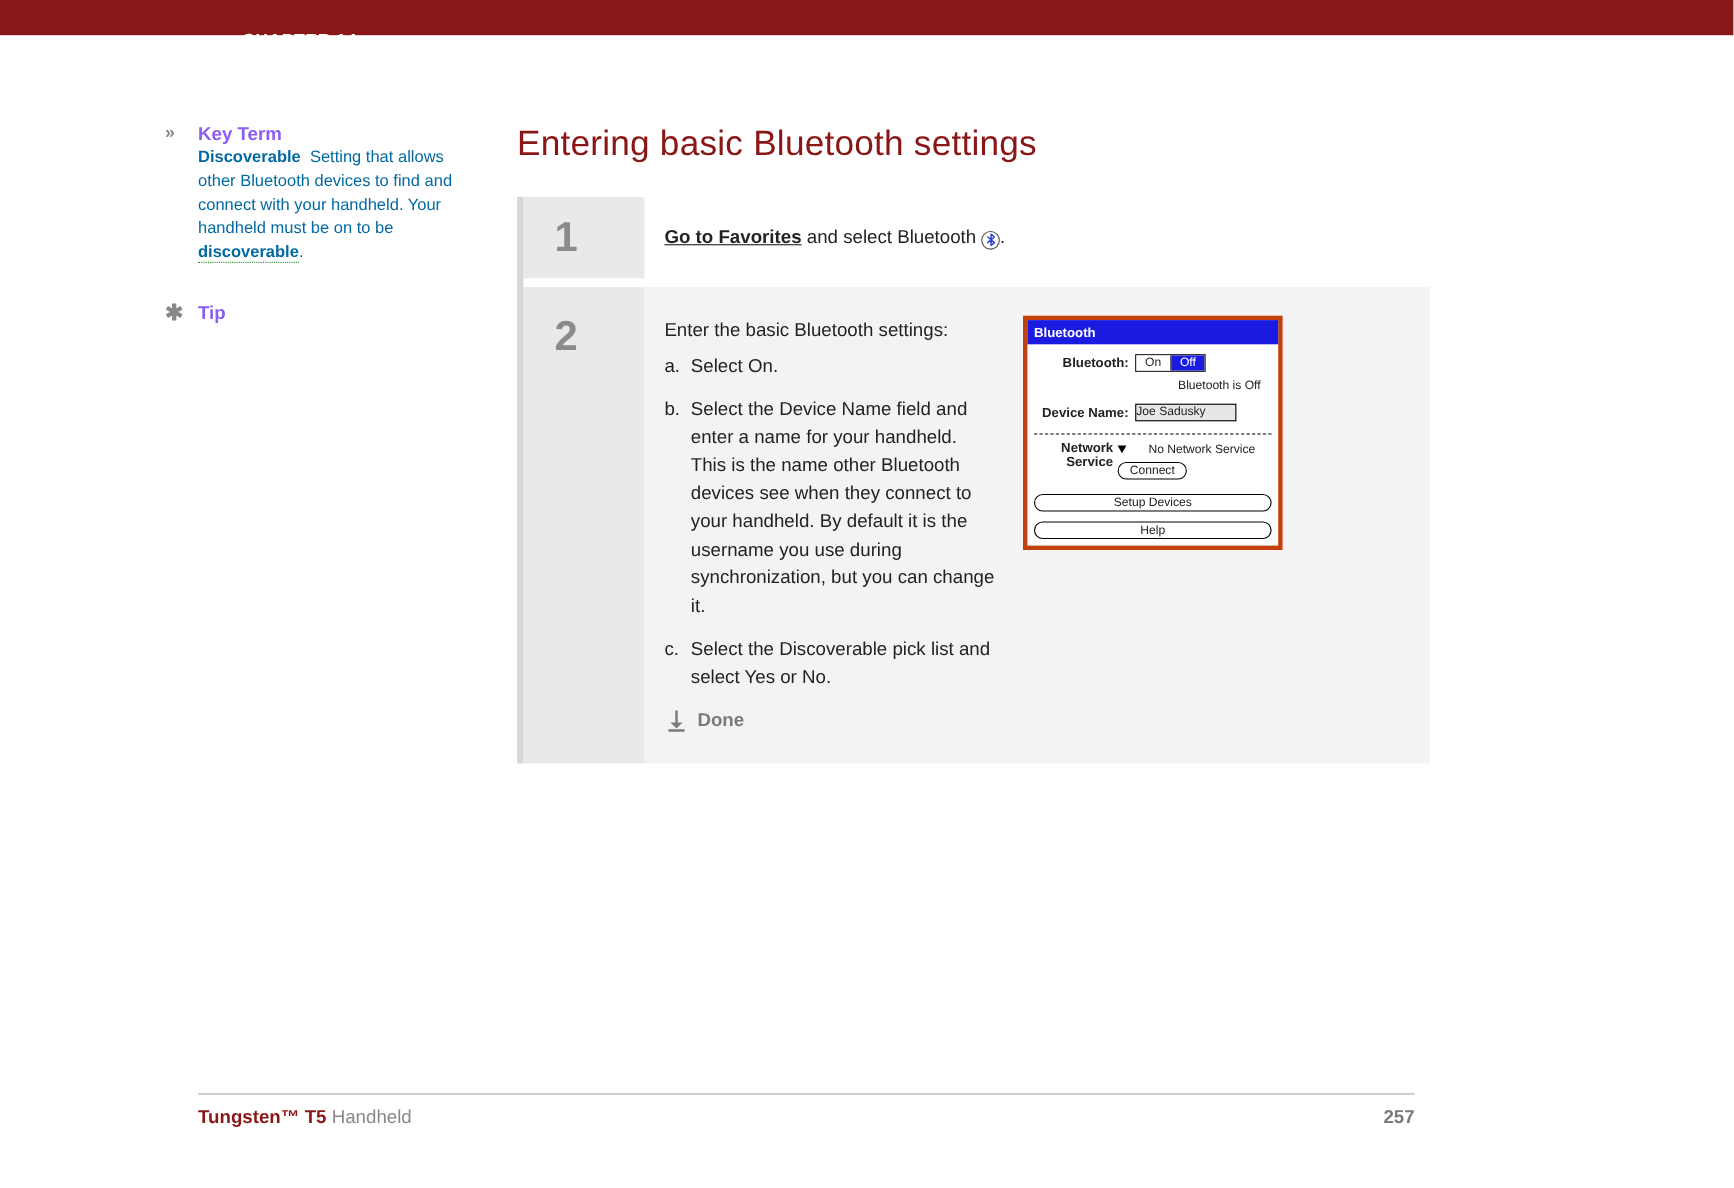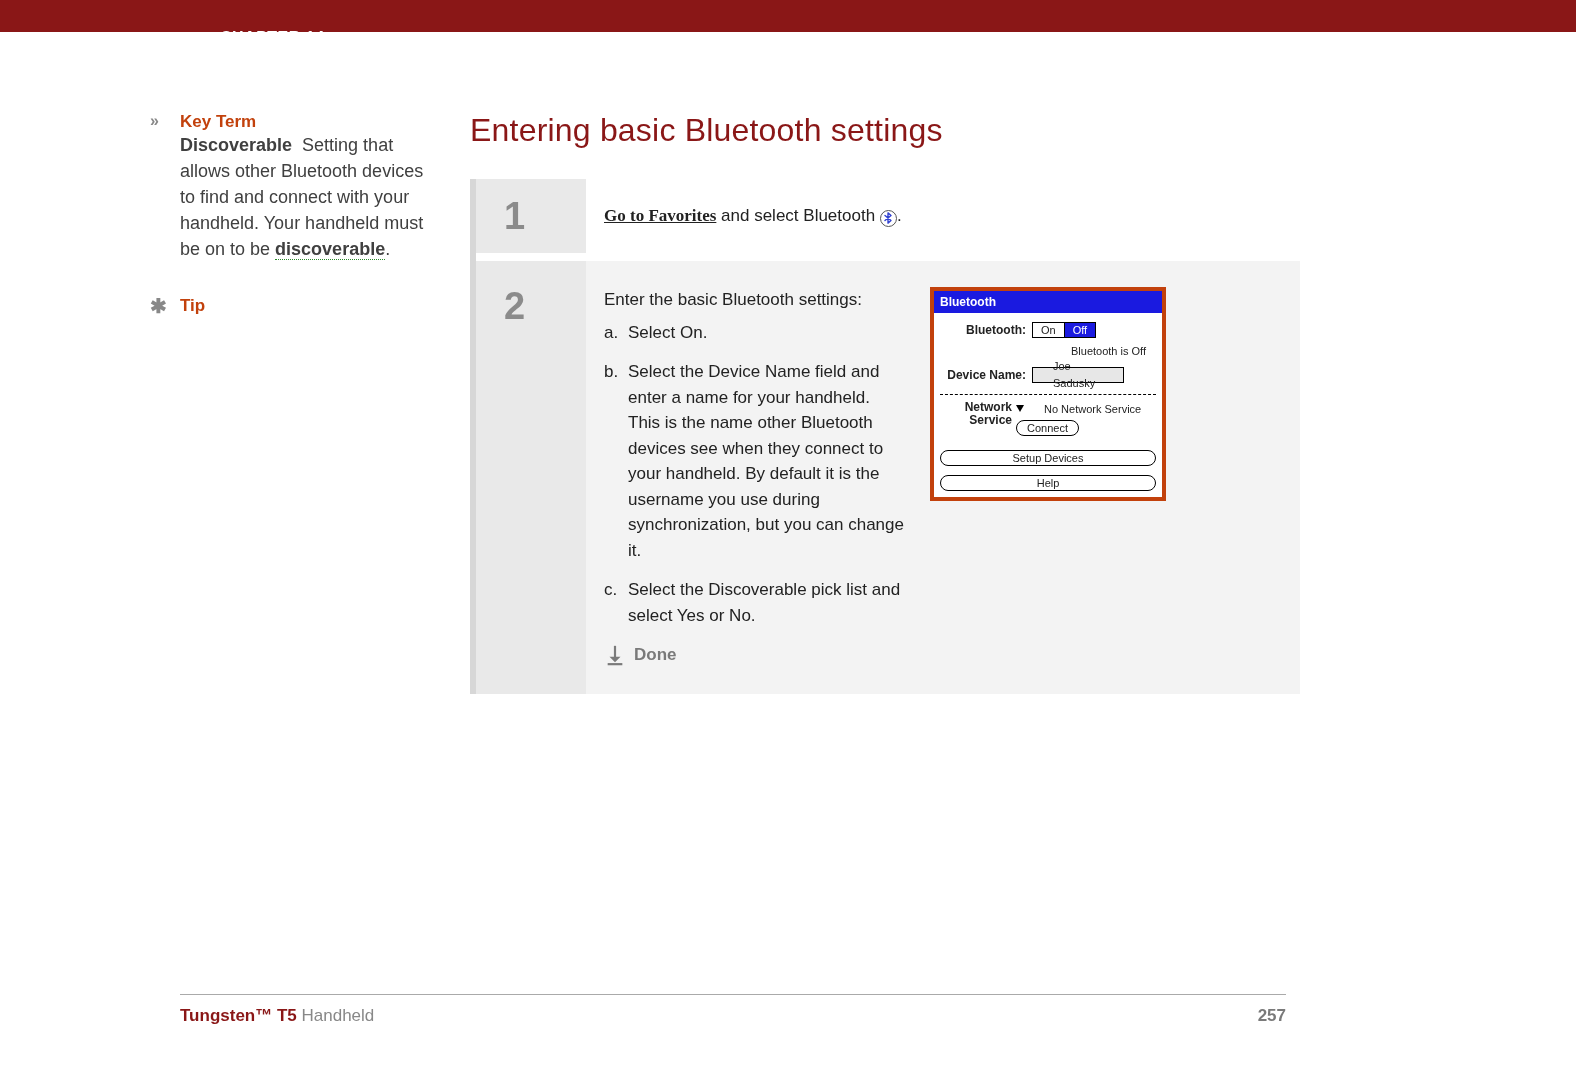--- a/index.html
+++ b/index.html
@@ -10,22 +10,22 @@
   .header-left { width: 510px; text-align: left; padding-left: 220px; letter-spacing: 0.5px; margin-top: 43px; }
   .header-right { flex: 1; text-align: left; padding-left: 0; }
   
   .content { display: flex; padding: 80px 0 0 0; }
   .sidebar { width: 470px; padding-left: 150px; padding-right: 40px; }
   .main { width: 830px; }
   
   .side-block { display: flex; margin-bottom: 34px; }
   .side-icon { width: 30px; flex: 0 0 30px; color: #888; font-weight: bold; }
   .side-body { flex: 1; }
-  .side-label { color: #c2410c; font-weight: 700; font-size: 17px; margin-bottom: 0; }
-  .side-text { color: #404040; font-size: 18px; line-height: 1.45; }
+  .side-label { color: #8b5cf6; font-weight: 700; font-size: 17px; margin-bottom: 0; }
+  .side-text { color: #0369a1; font-size: 15px; line-height: 1.45; }
   .side-text b { font-weight: 700; }
   .dotted-link { border-bottom: 1px dotted #2b8a2b; }
   
   .section-title { color: #8a1717; font-size: 32px; font-weight: 400; letter-spacing: 0.2px; margin-bottom: 30px; }
   
   .steps { border-left: 6px solid #d7d7d7; padding-left: 0; }
   .step { display: flex; }
   .step-num-col { width: 110px; background: #e9e9e9; padding: 18px 0 18px 28px; }
   .step-num { font-size: 38px; font-weight: 800; color: #8b8b8b; font-family: Arial, sans-serif; line-height: 1; }
   .step-body-col { flex: 1; background: #fff; padding: 24px 20px 24px 18px; font-size: 17px; line-height: 1.5; }
@@ -38,33 +38,33 @@
   .sub-text { flex: 1; }
   
   .done-row { display: flex; align-items: center; gap: 8px; margin-top: 6px; color: #7a7a7a; font-weight: 700; font-size: 17px; }
   .done-arrow-svg { width: 22px; height: 22px; }
   .done-arrow-svg path, .done-arrow-svg line { stroke: #7a7a7a; stroke-width: 2.4; fill: none; }
   .done-arrow-svg polygon { fill: #7a7a7a; }
   
   .bt-icon-circ { display: inline-flex; width: 17px; height: 17px; border: 1.5px solid #555; border-radius: 50%; align-items: center; justify-content: center; vertical-align: -3px; }
   .bt-glyph { width: 10px; height: 12px; }
   .bt-glyph path { stroke: #3040d0; stroke-width: 1.6; fill: none; stroke-linejoin: round; stroke-linecap: round; }
-  .link-style { font-weight: 700; text-decoration: underline; font-family: Liberation Serif, serif; }
+  .link-style { font-weight: 700; text-decoration: underline; }
   
   .device { width: 236px; border: 4px solid #c2410c; background: #fff; font-family: Verdana, Geneva, sans-serif; font-size: 12px; align-self: flex-start; }
   .device-title { background: #1a1ae0; color: #fff; font-weight: 700; padding: 2px 6px; font-size: 12px; }
   .device-body { padding: 8px 6px 6px 6px; }
   .drow { display: flex; align-items: center; margin-bottom: 4px; }
   .dlabel { font-weight: 700; width: 92px; text-align: right; padding-right: 6px; font-size: 12px; }
   .seg { display: inline-flex; border: 1px solid #000; height: 16px; overflow: hidden; }
   .seg-btn { padding: 0 8px; font-size: 11px; display: flex; align-items: center; height: 100%; }
   .seg-on { background: #fff; border-right: 1px solid #000; }
   .seg-off { background: #1a1ae0; color: #fff; }
   .status-line { font-size: 11px; text-align: right; padding-right: 10px; margin-bottom: 6px; }
-  .txtfield { border: 1px solid #000; background: #e7e7e7; height: 16px; width: 92px; font-size: 11px; padding: 0 20px; display: flex; align-items: center; }
+  .txtfield { border: 1px solid #000; background: #e7e7e7; height: 16px; width: 92px; font-size: 11px; padding: 0 0; display: flex; align-items: center; }
   .dashed-sep { border: none; border-top: 1px dashed #000; margin: 10px 0 6px 0; }
   .net-row { display: flex; }
   .net-label { font-weight: 700; width: 72px; text-align: right; font-size: 12px; line-height: 1.1; }
   .net-right { flex: 1; padding-left: 4px; }
   .net-line1 { font-size: 11px; display: flex; align-items: center; gap: 20px; }
   .tri { width: 0; height: 0; border-left: 4px solid transparent; border-right: 4px solid transparent; border-top: 7px solid #000; display: inline-block; }
   .palm-btn { display: inline-flex; align-items: center; justify-content: center; border: 1px solid #000; border-radius: 9px; height: 16px; padding: 0 10px; font-size: 11px; background: #fff; margin-top: 3px; }
   .device-buttons { margin-top: 10px; display: flex; gap: 6px; flex-direction: column; }
   
   .chev-icon { letter-spacing: -4px; font-size: 16px; }

